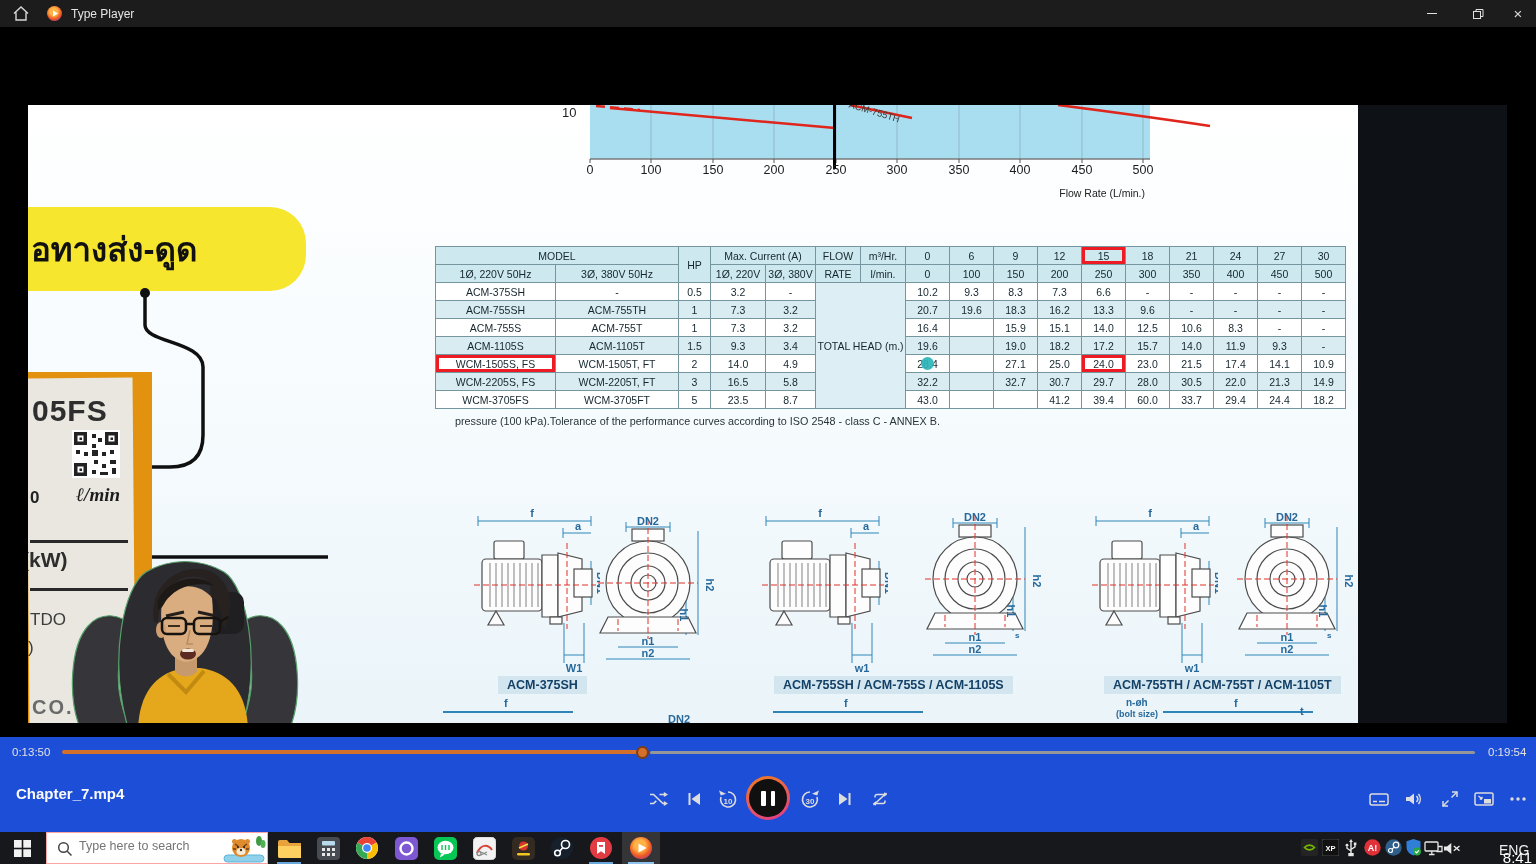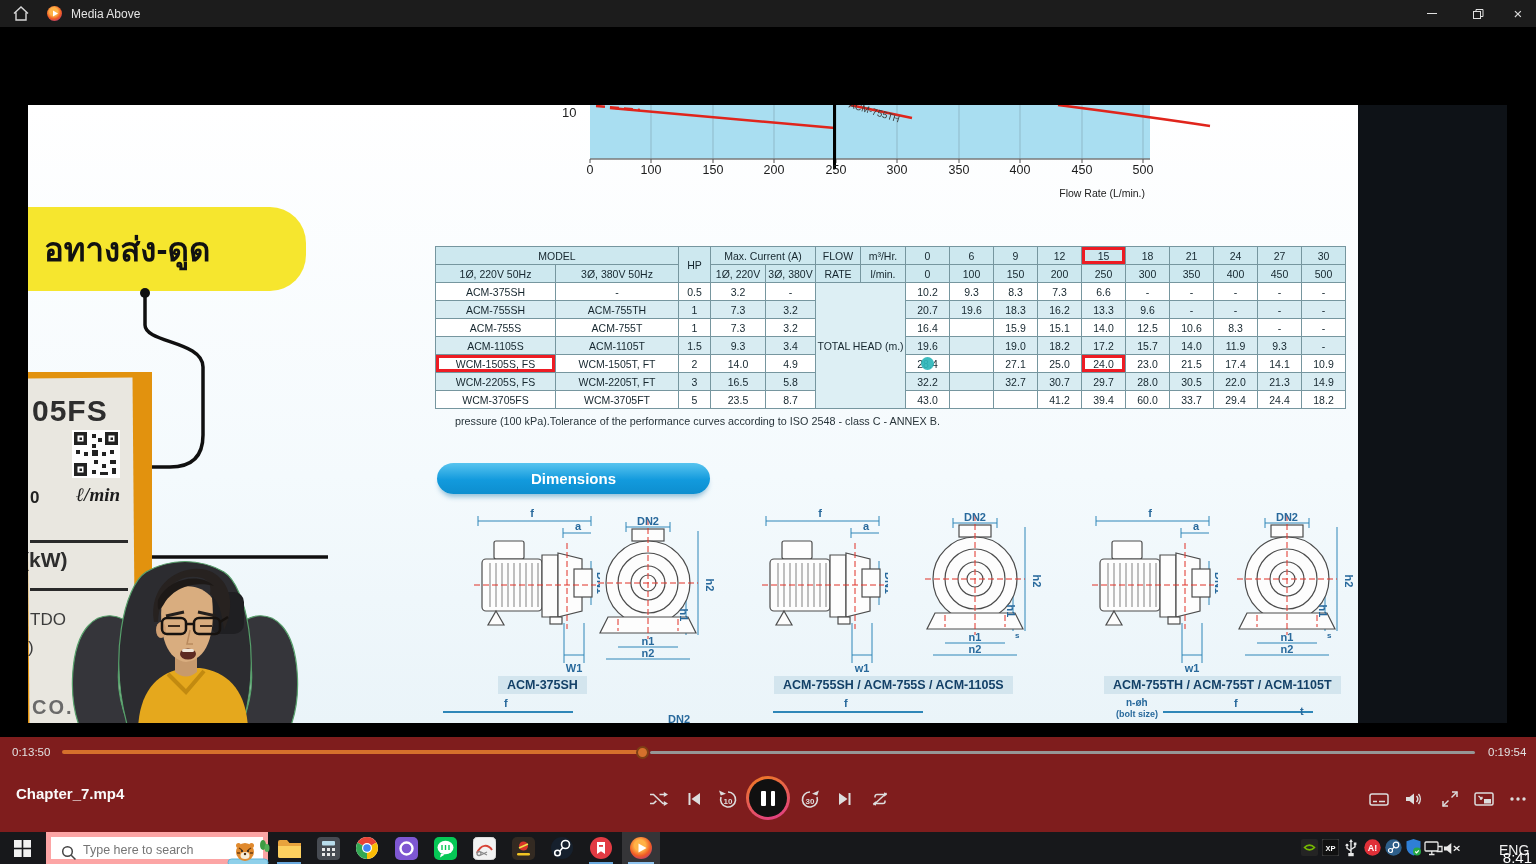--- a/index.html
+++ b/index.html
@@ -22,21 +22,21 @@
 #spec-tbl td.hd{background:#cde8ef}
 #spec-tbl tr.alt td{background:#d8ecf2}
 #spec-tbl td.thd{background:#ddeff4;white-space:normal;line-height:12px}
 #spec-tbl td.rbox{box-shadow:inset 0 0 0 3px #ed1c24}
 .cap{position:absolute;background:#d3e5ee;color:#134067;font-weight:bold;font-size:12.5px;padding:2px 9px;white-space:nowrap}
 .note{position:absolute;font-size:10.8px;color:#28343a;line-height:16px;white-space:nowrap}
 .dimtxt{position:absolute;color:#28699c;font-weight:bold;font-size:11px}
 .dimline{position:absolute;background:#2e86b8;height:1.5px}
 #callout{left:0;top:102px;width:278px;height:84px;background:#f6e62e;border-radius:0 36px 36px 0;display:flex;align-items:center;color:#111;font-weight:bold;font-size:33px;overflow:hidden}
 
-#pbar{left:0;top:737px;width:1536px;height:95px;background:#7f1d1d;color:#e8e8e8}
+#pbar{left:0;top:737px;width:1536px;height:95px;background:#1d4ed8;color:#e8e8e8}
 .ptime{position:absolute;top:9px;font-size:11.5px;color:#e2e2e2}
 .ic{position:absolute;top:52px;width:24px;height:20px;display:flex;align-items:center;justify-content:center}
 #pausebtn{position:absolute;left:746px;top:39px;width:44px;height:44px;border-radius:50%;border:3px solid transparent;background:linear-gradient(#101010,#101010) padding-box,linear-gradient(160deg,#ef7d1f,#e03a8c) border-box;display:flex;align-items:center;justify-content:center;gap:5px}
 #pausebtn span{width:4.5px;height:15px;background:#fff;border-radius:1px}
 
 #task{left:0;top:832px;width:1536px;height:32px;background:#17181b}
 .app{position:absolute;top:4px;width:24px;height:24px;display:flex;align-items:center;justify-content:center}
 .uline{position:absolute;top:29.5px;height:2.5px;width:24px;background:#69a8dc}
 .tray{position:absolute;display:flex;align-items:center;justify-content:center}
 </style>
@@ -49,21 +49,21 @@
     <span class="a" style="left:13px;top:6px">
       <svg width="16" height="15">
           <path d="M1 7.5L8 1l7 6.5M3 6.5V14h10V6.5" stroke="#d8d8d8" stroke-width="1.4" fill="none"></path>
         </svg>
     </span>
     <span class="a" style="left:47px;top:6px;width:15px;height:15px;border-radius:50%;background:radial-gradient(circle at 45% 38%,#ffb347 0 32%,#ef5a24 58%,#a4338f 88%)">
       <svg width="15" height="15">
           <path d="M6 4.5l5 3-5 3z" fill="#fff"></path>
         </svg>
     </span>
-    <span class="ttl">Media Above</span>
+    <span class="ttl">Type Player</span>
     <div class="wbtn" style="left:1410px">
         <span style="width:10px;height:1.3px;background:#e0e0e0"></span>
       </div>
     <div class="wbtn" style="left:1456px">
       <svg width="12" height="12">
           <rect x="1.5" y="3.5" width="7" height="7" stroke="#e0e0e0" fill="none"></rect>
           <path d="M4 3.5V1.5h7v7h-2" stroke="#e0e0e0" fill="none"></path>
         </svg>
     </div>
     <div class="wbtn" style="left:1496px;font-size:15px">×</div>
@@ -116,21 +116,20 @@
         <span class="tick" style="left: 724px;">200</span>
         <span class="tick" style="left: 786px;">250</span>
         <span class="tick" style="left: 847px;">300</span>
         <span class="tick" style="left: 909px;">350</span>
         <span class="tick" style="left: 970px;">400</span>
         <span class="tick" style="left: 1032px;">450</span>
         <span class="tick" style="left: 1093px;">500</span>
       </div>
     <div class="a" style="left:1013px;top:82px;width:104px;text-align:right;font-size:10.5px;color:#222">Flow Rate (L/min.)</div>
 
-    <div class="ribbon" style="left:409px;top:358px">Dimensions</div>
 
     <table id="spec-tbl">
         <colgroup>
           <col style="width:120px">
           <col style="width:123px">
           <col style="width:32px">
           <col style="width:55px">
           <col style="width:50px">
           <col style="width:45px">
           <col style="width:45px">
@@ -548,21 +547,21 @@
     <div class="dimline" style="left:745px;top:606px;width:150px"></div>
     <div class="dimtxt" style="left:816px;top:592px">f</div>
     <div class="dimline" style="left:1135px;top:606px;width:150px"></div>
     <div class="dimtxt" style="left:1206px;top:592px">f</div>
     <div class="dimtxt" style="left:640px;top:608px">DN2</div>
     <div class="dimtxt" style="left:1098px;top:592px;font-size:10px">n-øh</div>
     <div class="dimtxt" style="left:1088px;top:604px;font-size:9px">(bolt size)</div>
     <div class="dimtxt" style="left:1272px;top:600px">t</div>
 
     <div id="callout" class="a">
-      <span style="margin-left:16px">อทางส่ง-ดูด</span>
+      <span style="margin-left:3px">อทางส่ง-ดูด</span>
     </div>
 
     <svg class="a" style="left:0;top:180px" width="340" height="300">
       <g stroke="#101010" stroke-width="3.5" fill="none">
         <path d="M117 8 V40 C117 58 175 56 175 82 V150 C175 170 165 182 142 182 H68"></path>
         <path d="M90 272 H300"></path>
       </g>
       <circle cx="117" cy="8" r="5" fill="#101010"></circle>
       <circle cx="64" cy="182" r="5" fill="#101010"></circle>
       <circle cx="90" cy="272" r="5" fill="#101010"></circle>
@@ -733,21 +732,21 @@
 
   <div id="task" class="a">
     <span class="a" style="left:14px;top:8px">
       <svg width="17" height="17">
           <rect width="7.7" height="7.7" fill="#f2f2f2"></rect>
           <rect x="9.3" width="7.7" height="7.7" fill="#f2f2f2"></rect>
           <rect y="9.3" width="7.7" height="7.7" fill="#f2f2f2"></rect>
           <rect x="9.3" y="9.3" width="7.7" height="7.7" fill="#f2f2f2"></rect>
         </svg>
     </span>
-    <div class="a" style="left:46px;top:0;width:222px;height:32px;background:#fff;border:5px solid #fca5a5">
+    <div class="a" style="left:46px;top:0;width:222px;height:32px;background:#fff;border:1px solid #fca5a5">
       <svg class="a" style="left:10px;top:8px" width="16" height="16">
           <circle cx="6.5" cy="6.5" r="4.8" stroke="#444" stroke-width="1.5" fill="none"></circle>
           <line x1="10.2" y1="10.2" x2="14.5" y2="14.5" stroke="#444" stroke-width="1.5"></line>
         </svg>
       <input class="a" style="left: 32px; top: 6px; width: 138px; border: none; outline: none; font-size: 12.5px; color: rgb(51, 51, 51); background: transparent; font-family: &quot;Liberation Sans&quot;, sans-serif;" placeholder="Type here to search">
       <svg class="a" style="left:174px;top:2px" width="46" height="28">
         <ellipse cx="38" cy="6" rx="3" ry="5" fill="#3f9b43"></ellipse>
           <ellipse cx="42" cy="9" rx="2.5" ry="4" fill="#52b058"></ellipse>
         <rect x="3" y="20" width="40" height="7" rx="3.5" fill="#8fd0ea" stroke="#5fb4d8"></rect>
         <circle cx="20" cy="13" r="9" fill="#e08a2e"></circle>

